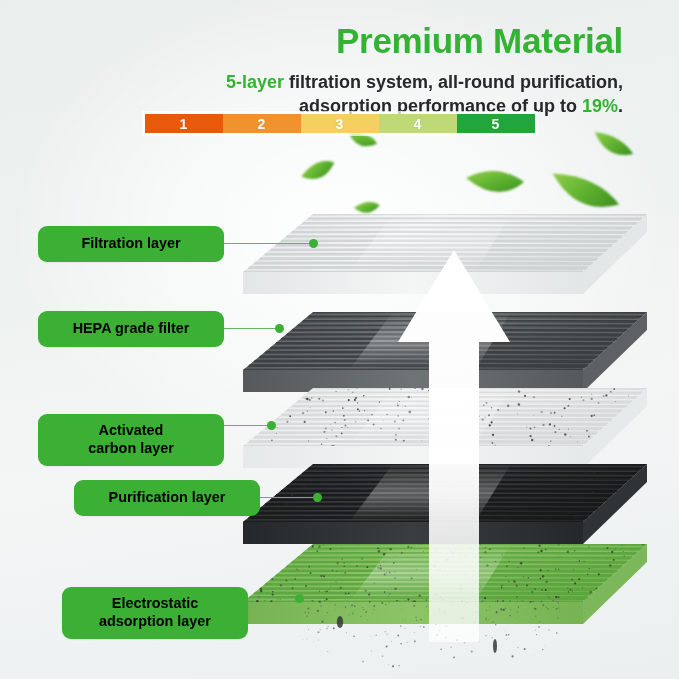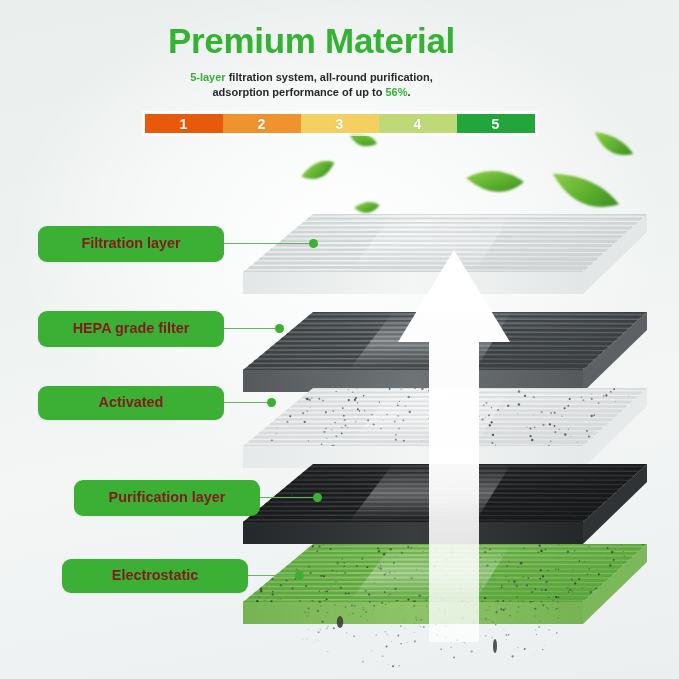--- a/index.html
+++ b/index.html
@@ -23,36 +23,36 @@
       radial-gradient(ellipse 62% 46% at 50% 34%, rgba(255,255,255,0.95) 0%, rgba(255,255,255,0.55) 45%, rgba(255,255,255,0.0) 78%),
       linear-gradient(170deg, #eaeeed 0%, #eef2f1 38%, #f3f6f5 62%, #eceff0 100%);
     overflow: hidden;
   }
 
   
   #header {
     position: absolute;
     left: 0; top: 0;
     width: 623px;
-    text-align: center;
+    text-align: right;
     z-index: 40;
   }
 
   #title {
     margin-top: 22px;
     font-size: 35px;
     font-weight: bold;
     color: #34b233;
     letter-spacing: -0.3px;
     line-height: 1.1;
   }
 
   #subtitle {
     margin-top: 9px;
-    font-size: 11px;
+    font-size: 18px;
     font-weight: bold;
     color: #26282b;
     line-height: 1.38;
   }
   #subtitle .hl { color: #34b233; }
 
   
   #scalebar-wrap {
     position: absolute;
     left: 50%;
@@ -130,30 +130,30 @@
   
   .callout {
     position: absolute;
     z-index: 35;
     display: flex;
     align-items: center;
   }
   .badge {
     background: #3cb034;
     border-radius: 9px;
-    color: #7f1d1d;
+    color: #000000;
     font-size: 14.4px;
     font-weight: bold;
     line-height: 1.24;
     text-align: center;
     padding: 9px 16px;
     min-width: 186px;
     box-shadow: 0 1px 2px rgba(0,0,0,0.05);
   }
-  .badge.two-line { padding: 8px 16px; }
+  .badge.two-line { padding: 8px 16px; margin-top: 28px; }
   .lead {
     height: 1px;
     background: #63b45f;
     flex: 0 0 auto;
   }
   .dot {
     width: 9px;
     height: 9px;
     border-radius: 50%;
     background: #3cb034;
@@ -172,21 +172,21 @@
 
 <div id="stage">
 
   <div id="header">
     <div id="title">Premium Material</div>
     <div id="subtitle">
       <div>
         <span class="hl">5-layer</span><span> filtration system, all-round purification,</span>
       </div>
       <div>
-        <span>adsorption performance of up to </span><span class="hl">56%</span><span>.</span>
+        <span>adsorption performance of up to </span><span class="hl">19%</span><span>.</span>
       </div>
     </div>
   </div>
 
   <div id="scalebar-wrap">
     <div id="scalebar">
         <div class="seg" style="background: rgb(232, 89, 12);">1</div>
         <div class="seg" style="background: rgb(240, 146, 46);">2</div>
         <div class="seg" style="background: rgb(245, 207, 95);">3</div>
         <div class="seg" style="background: rgb(191, 216, 120);">4</div>
@@ -1156,34 +1156,36 @@
     <div class="badge">
       <div>HEPA grade filter</div>
     </div>
     <div class="lead" style="width:52px"></div>
     <div class="dot"></div>
   </div>
 
   <div class="callout" id="callout-2">
     <div class="badge two-line">
       <div>Activated</div>
+      <div>carbon layer</div>
     </div>
     <div class="lead" style="width:44px"></div>
     <div class="dot"></div>
   </div>
 
   <div class="callout" id="callout-3">
     <div class="badge">
       <div>Purification layer</div>
     </div>
     <div class="lead" style="width:54px"></div>
     <div class="dot"></div>
   </div>
 
   <div class="callout" id="callout-4">
     <div class="badge two-line">
       <div>Electrostatic</div>
+      <div>adsorption layer</div>
     </div>
     <div class="lead" style="width:48px"></div>
     <div class="dot"></div>
   </div>
 
 </div>
 
 </body></html>

